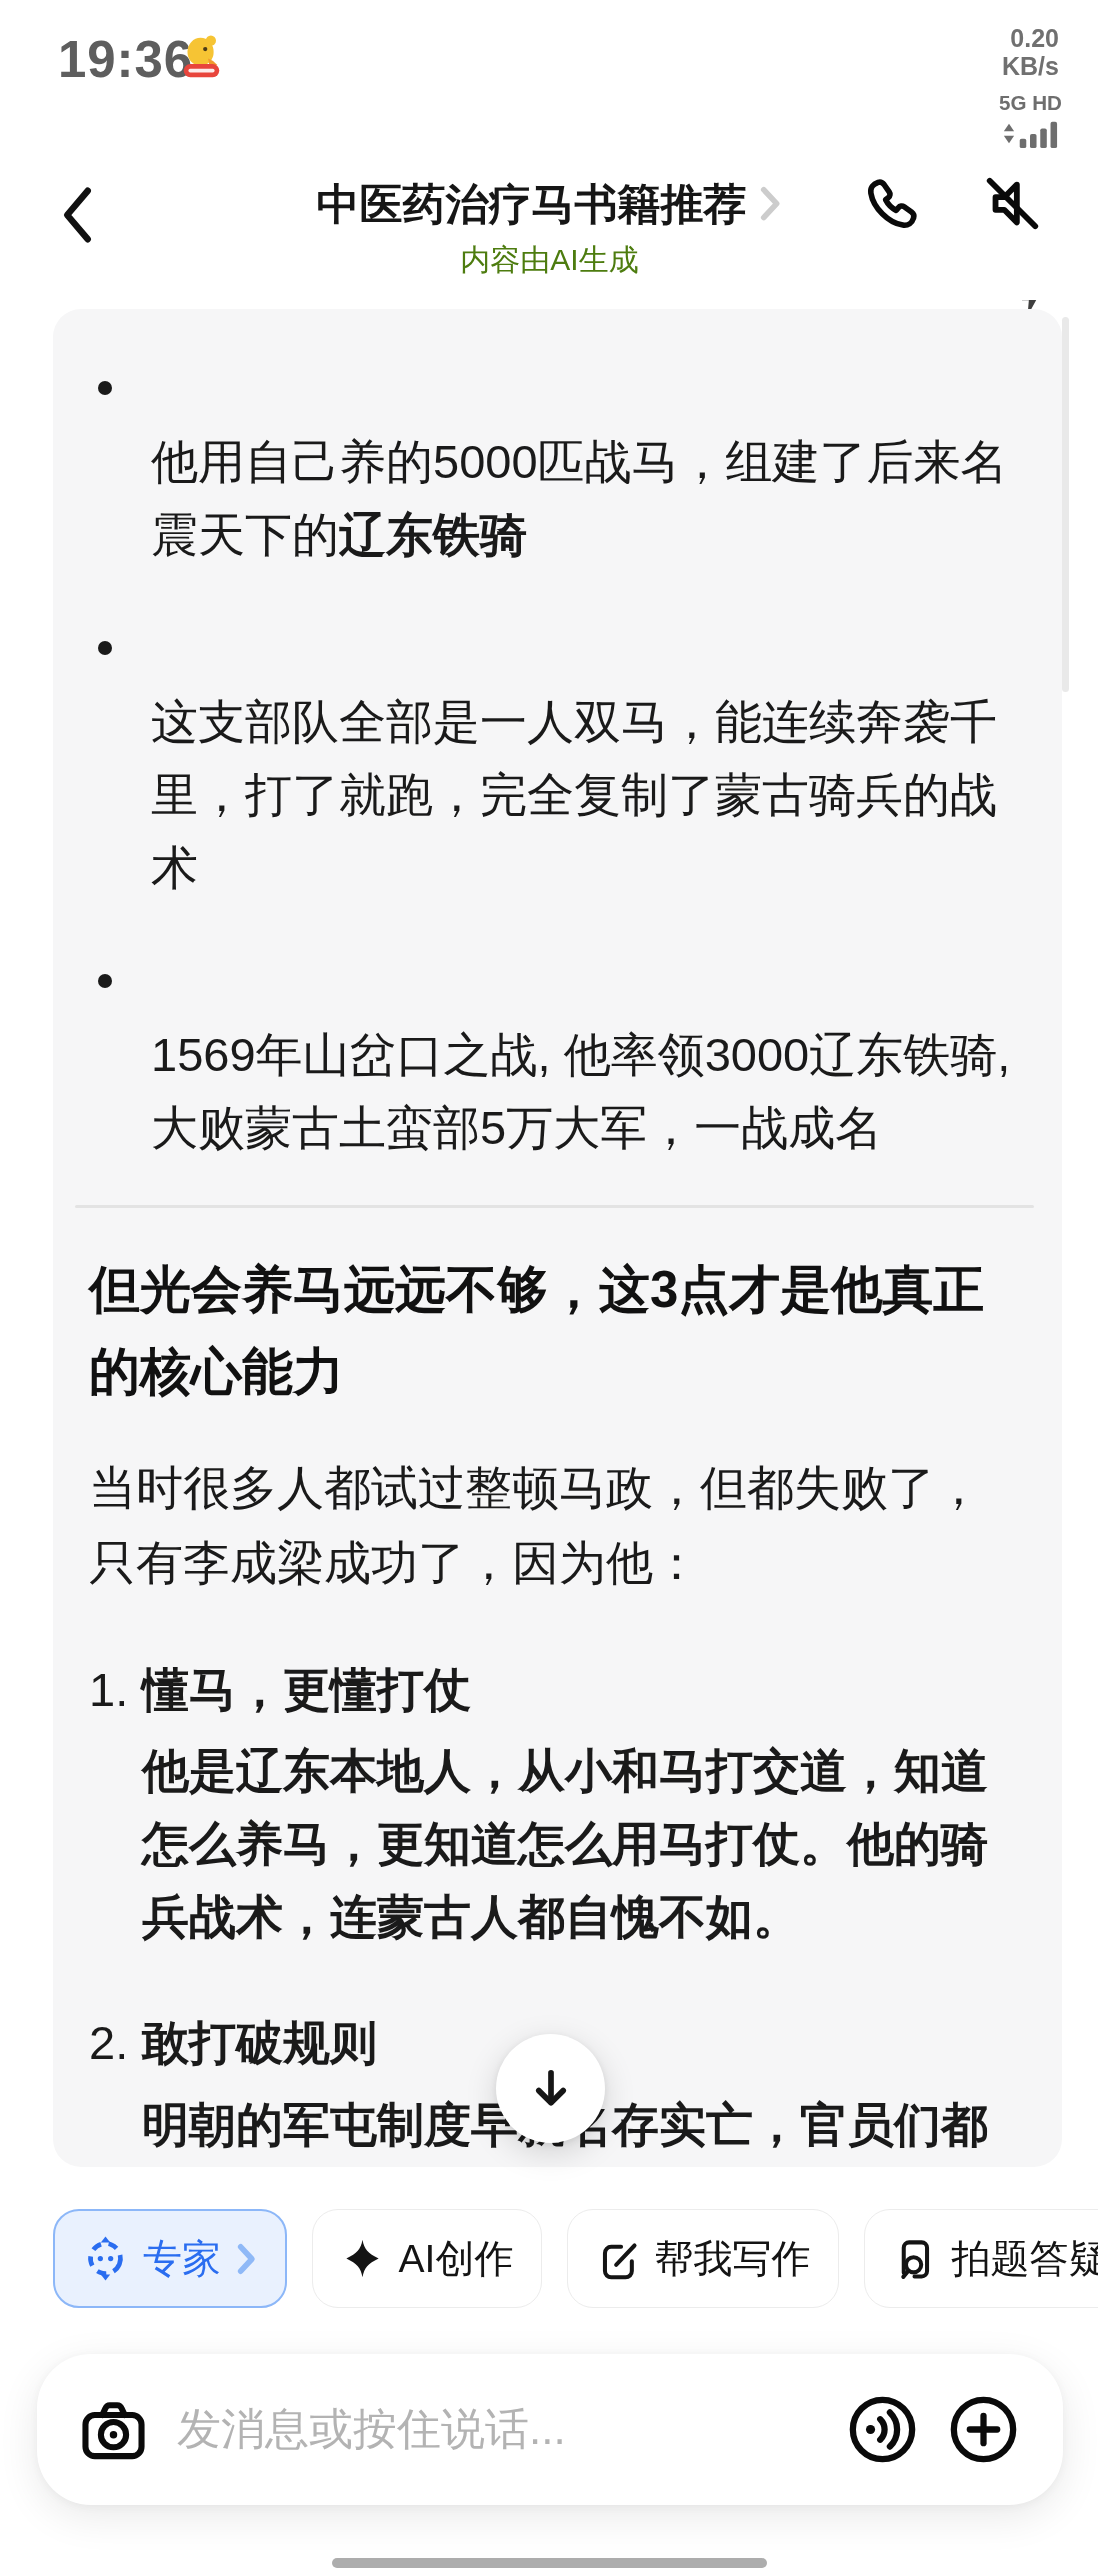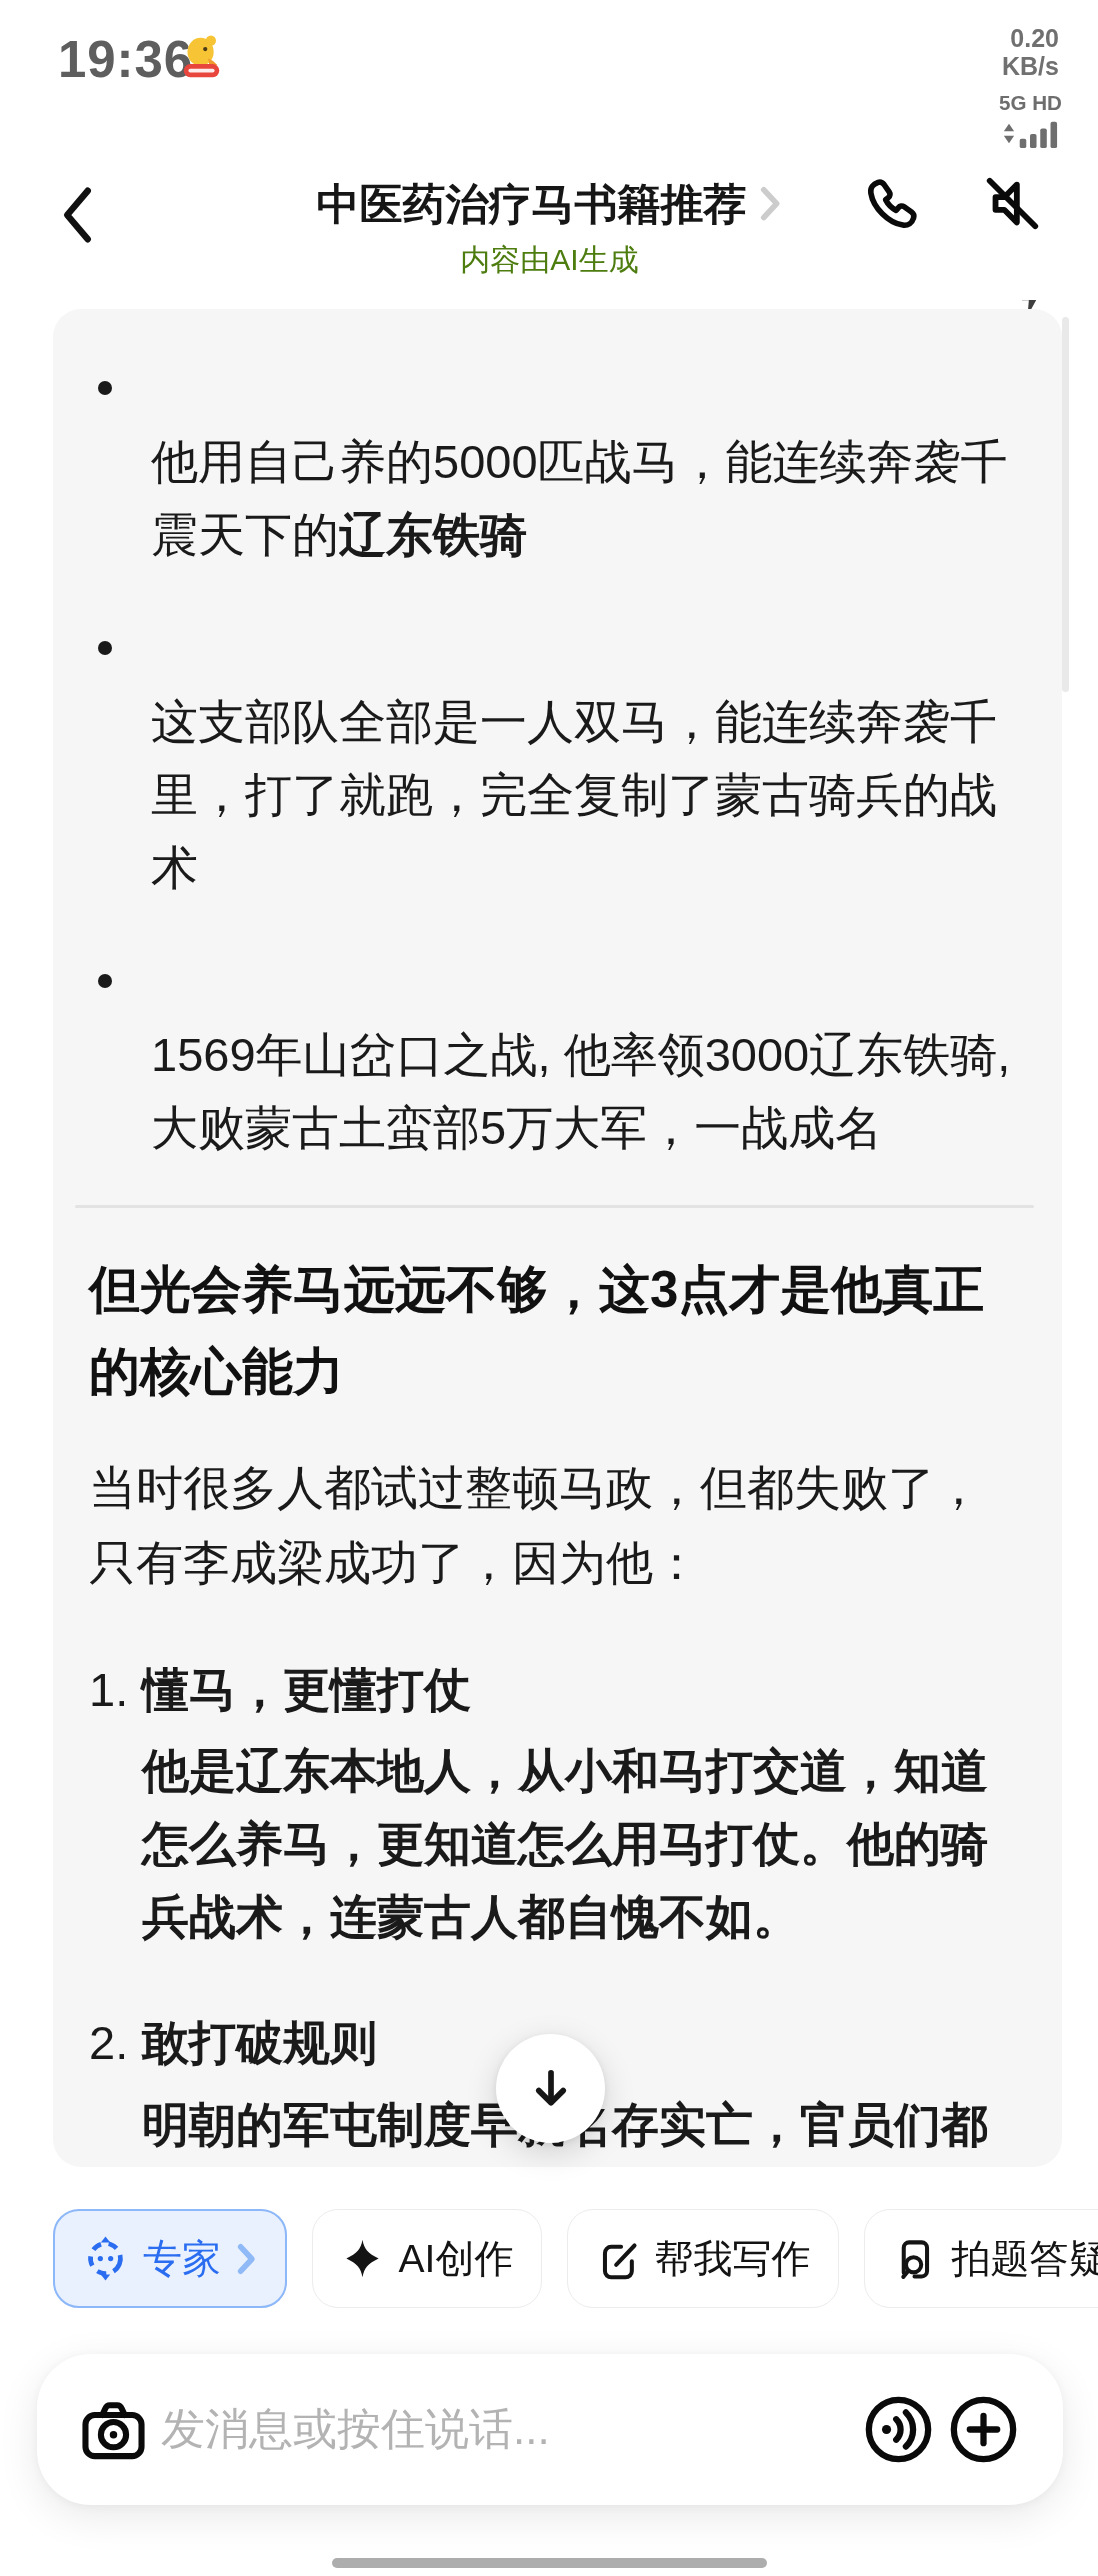--- a/index.html
+++ b/index.html
@@ -61,21 +61,21 @@
     flex:none;height:99px;border-radius:26px;display:flex;align-items:center;
     padding:0 28px;gap:15px;background:#fff;border:1.9px solid #ececec;
     font-size:39px;color:#141414;font-weight:500;box-sizing:border-box;cursor:pointer;white-space:nowrap;
   }
   .chip.expert{background:#e9f1fe;border:2.8px solid #8cb7f8;color:#2a6df0;}
   .chip .chev{display:flex;align-items:center;}
   
   .inputbar{
     position:absolute;left:37px;top:2354px;width:1026px;height:151px;background:#fff;border-radius:54px;
     box-shadow:0 11.2px 41px rgba(0,0,0,.09),0 1.9px 9.4px rgba(0,0,0,.04);
-    display:flex;align-items:center;box-sizing:border-box;padding:0 43px 0 41px;gap:12px;
+    display:flex;align-items:center;box-sizing:border-box;padding:0 43px 0 41px;gap:28px;
   }
   .input-placeholder{flex:1;font-size:44px;color:#b3b3b3;}
   .homebar{position:absolute;left:332px;top:2558px;width:435px;height:10.3px;border-radius:5.6px;background:#adadad;}
   svg{display:block;}
 </style>
 </head>
 <body>
 
 <div class="screen">
 
@@ -151,21 +151,21 @@
       <svg width="62" height="62" viewBox="0 0 64 64" fill="none" stroke="#0a0a0a" stroke-width="6" stroke-linecap="round" stroke-linejoin="round">
         <path d="M37 13 L24 26 H15 V39 H24 L37 52 Z"></path>
         <path d="M9 9 L56 56"></path>
       </svg>
     </div>
   </div>
 
   <div class="card">
     <ul class="bullets">
       <li>
-        <span class="dot"></span><span>他用自己养的5000匹战马，能连续奔袭千
+        <span class="dot"></span><span>他用自己养的5000匹战马，组建了后来名
 震天下的</span><b>辽东铁骑</b>
       </li>
       <li>
         <span class="dot"></span><span>这支部队全部是一人双马，能连续奔袭千
 里，打了就跑，完全复制了蒙古骑兵的战
 术</span>
       </li>
       <li>
         <span class="dot"></span><span>1569年山岔口之战, 他率领3000辽东铁骑,
 大败蒙古土蛮部5万大军，一战成名</span>

